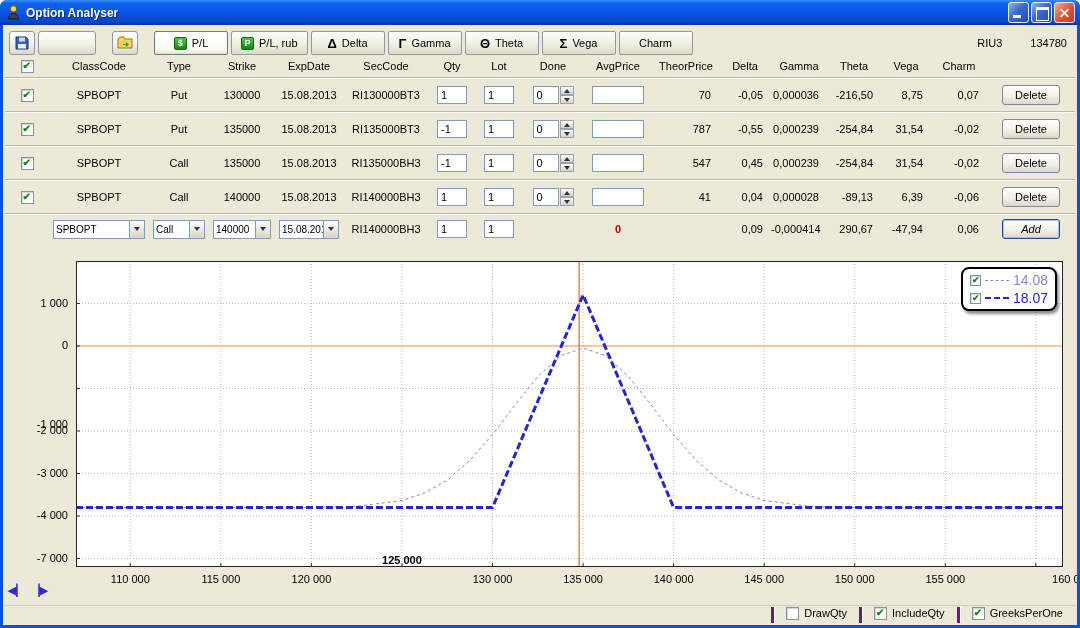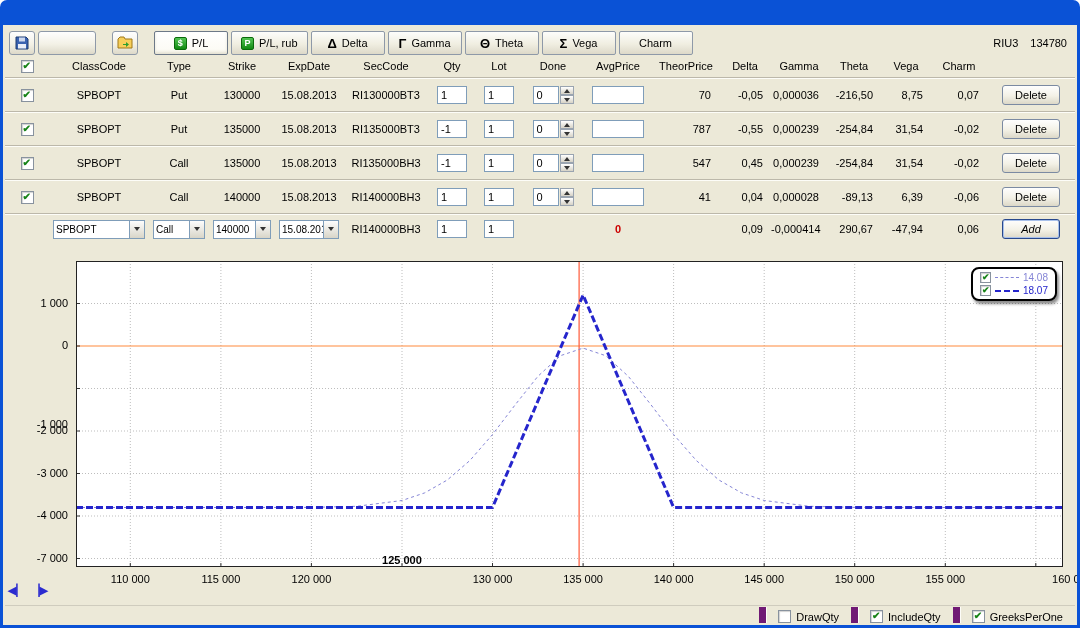--- a/index.html
+++ b/index.html
@@ -31,21 +31,21 @@
     border-radius:3px; display:flex; align-items:center; justify-content:center; }
   .tbtn.wide { width:58px; }
   .tb-gap { width:10px; }
   .tab { display:inline-flex; align-items:center; justify-content:center; gap:5px; height:24px; min-width:74px; padding:0 9px;
     background:linear-gradient(#fdfdfb,#f0eee1 55%,#ddd9c9); border:1px solid #8e99a8; border-radius:2px;
     font-size:11px; color:#000; }
   .tab.active { background:linear-gradient(#ffffff,#fbfaf2); border:1px solid #6d7988; box-shadow:inset 0 -2px 3px rgba(160,150,110,.25); }
   .gsq { width:13px; height:13px; background:linear-gradient(#53c553,#128a12); color:#fff; font-weight:bold; font-size:9px;
     display:inline-flex; align-items:center; justify-content:center; border-radius:2px; border:1px solid #0a6a0a; }
   .greek { font-size:13px; font-weight:bold; line-height:1; }
-  .instrument { margin-left:auto; font-size:11px; display:flex; gap:12px; padding-right:4px;align-items:flex-end; }
+  .instrument { margin-left:auto; font-size:11px; display:flex; gap:28px; padding-right:4px;align-items:flex-end; }
 
   
   .table { position:absolute; top:30px; left:2px; width:1070px; }
   .grid { display:grid; grid-template-columns:44px 100px 60px 66px 68px 86px 46px 48px 60px 70px 66px 52px 56px 54px 50px 56px 88px; align-items:center; }
   .thead { height:22px; }
   .trow { height:32px; }
   .arow { height:28px; }
   .sep { height:2px; border-top:1px solid #bcb8aa; border-bottom:1px solid #fdfdf8; }
   .cell { font-size:11px; text-align:center; overflow:hidden; white-space:nowrap; }
   .num { text-align:right; padding-right:8px; }
@@ -78,36 +78,48 @@
   .chart-panel { position:absolute; top:222px; left:3px; width:1066px; height:356px; }
   #plot { position:absolute; left:70px; top:14px; width:987px; height:306px; background:#fff; }
   .ytick { position:absolute; left:0; width:62px; text-align:right; font-size:11px; color:#000; }
   .xtick { position:absolute; width:70px; text-align:center; font-size:11px; color:#000; }
   .legend { position:absolute; top:6px; right:6px; background:#fff; border:2px solid #000; border-radius:8px;
     padding:3px 7px; box-shadow:2px 3px 3px rgba(0,0,0,.45); display:flex; flex-direction:column; gap:2px; }
   .legend-item { display:flex; align-items:center; gap:4px; }
   .legend-item .check { width:11px; height:11px; }
   .legend-item .check.checked::after { font-size:9px; top:-1px; }
   .lsample { width:24px; border-top:1px dashed #5555cc; }
-  .lname { font-size:10px; }
+  .lname { font-size:14px; }
   .scrollers { position:absolute; left:2px; top:338px; display:flex; align-items:center; gap:6px; }
   .sc { color:#2b2bd0; font-size:11px; font-weight:bold; line-height:1; }
   .sc.left::before { content:"◀▏"; }
   .sc.right::before { content:"▕▶"; }
 
   
   .statusbar { position:absolute; left:2px; right:2px; top:580px; height:18px; border-top:1px solid #cfccbe;
     display:flex; justify-content:flex-end; align-items:center; font-size:11px; }
-  .sgroup { display:flex; align-items:flex-end; gap:5px; padding:0 12px; height:16px; border-left:7px solid #701a75;
+  .sgroup { display:flex; align-items:flex-start; gap:5px; padding:0 12px; height:16px; border-left:3px solid #701a75;
     box-shadow:1px 0 0 #fdfdf8 inset; }
 </style>
 </head>
 <body>
 
 <div id="window">
+  <div class="titlebar">
+    <svg class="app-icon" viewBox="0 0 16 16">
+      <circle cx="8" cy="4.5" r="3" fill="#ffd24a" stroke="#7a5a00"></circle>
+      <path d="M3.5 14c0-3.2 2-5.3 4.5-5.3s4.5 2.1 4.5 5.3z" fill="#3a4250" stroke="#1c2230"></path>
+    </svg>
+    <span class="title">Option Analyser</span>
+    <span class="win-btns">
+      <span class="wbtn min"></span>
+      <span class="wbtn max"></span>
+      <span class="wbtn close"></span>
+    </span>
+  </div>
 
   <div class="client">
 
     <div class="toolbar">
       <button class="tbtn">
         <svg width="16" height="16" viewBox="0 0 16 16">
           <path d="M2 2h10l2 2v10H2z" fill="#3a62b0" stroke="#1d3a70"></path>
           <rect x="5" y="2.5" width="6" height="4" fill="#cdd8ee"></rect>
           <rect x="4" y="9" width="8" height="4.5" fill="#e8edf8"></rect>
         </svg>

